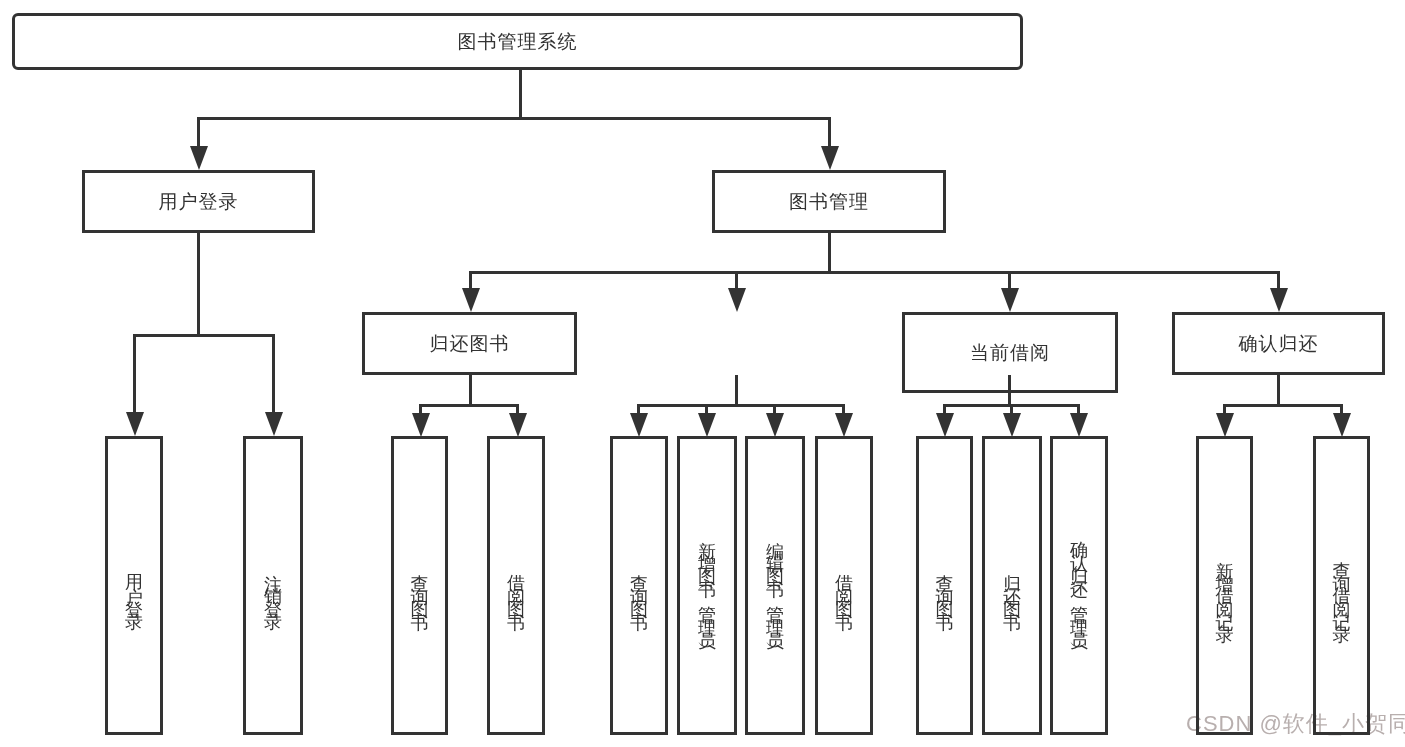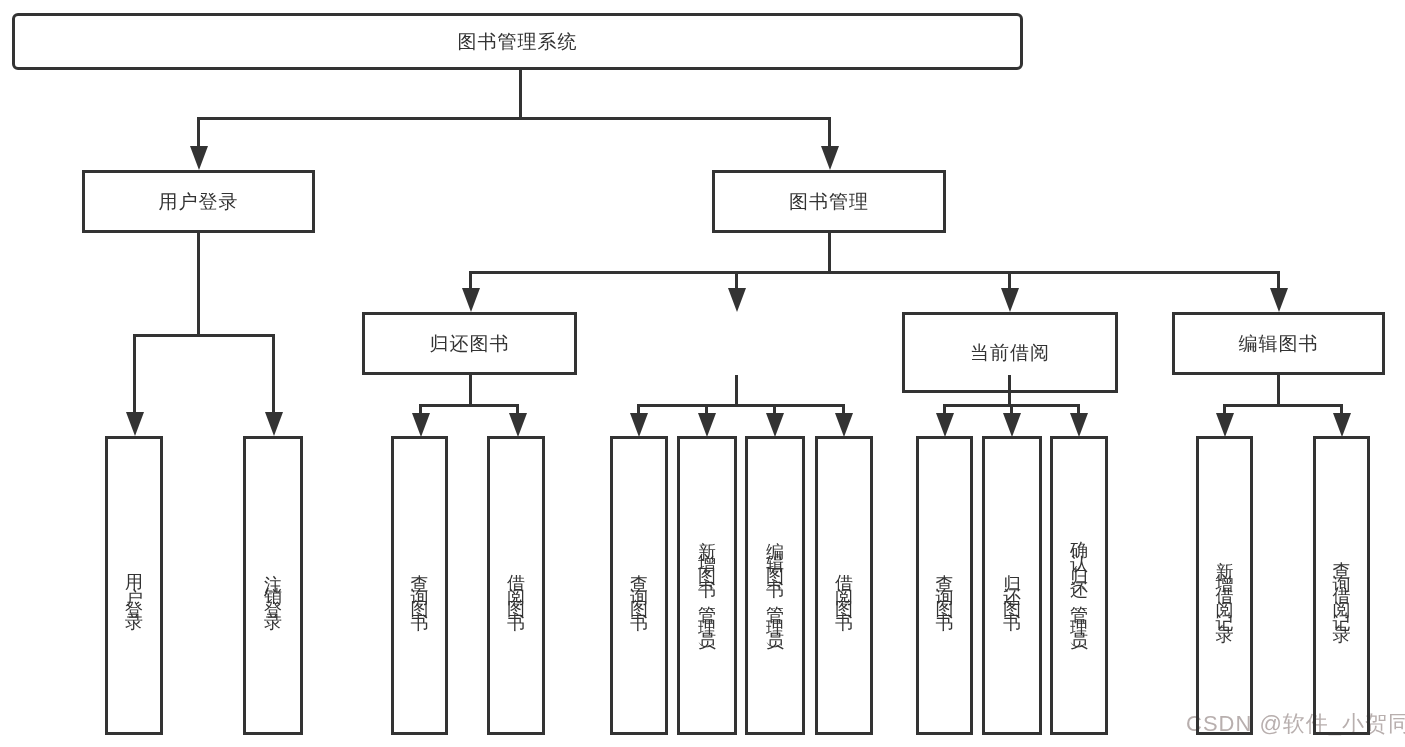--- a/index.html
+++ b/index.html
@@ -120,21 +120,21 @@
     <span>图书管理</span>
   </div>
 
   <div class="box h" style="left:362px;top:312px;width:215px;height:63px;">
     <span>归还图书</span>
   </div>
   <div class="box h" style="left:902px;top:312px;width:216px;height:81px;">
     <span>当前借阅</span>
   </div>
   <div class="box h" style="left:1172px;top:312px;width:213px;height:63px;">
-    <span>编辑图书</span>
+    <span>确认归还</span>
   </div>
 
   <div class="box v" style="left:105px;top:436px;width:58px;height:299px;">
     <span class="vtxt">用户登录</span>
   </div>
   <div class="box v" style="left:243px;top:436px;width:60px;height:299px;">
     <span class="vtxt">注销登录</span>
   </div>
 
   <div class="box v" style="left:391px;top:436px;width:57px;height:299px;">

